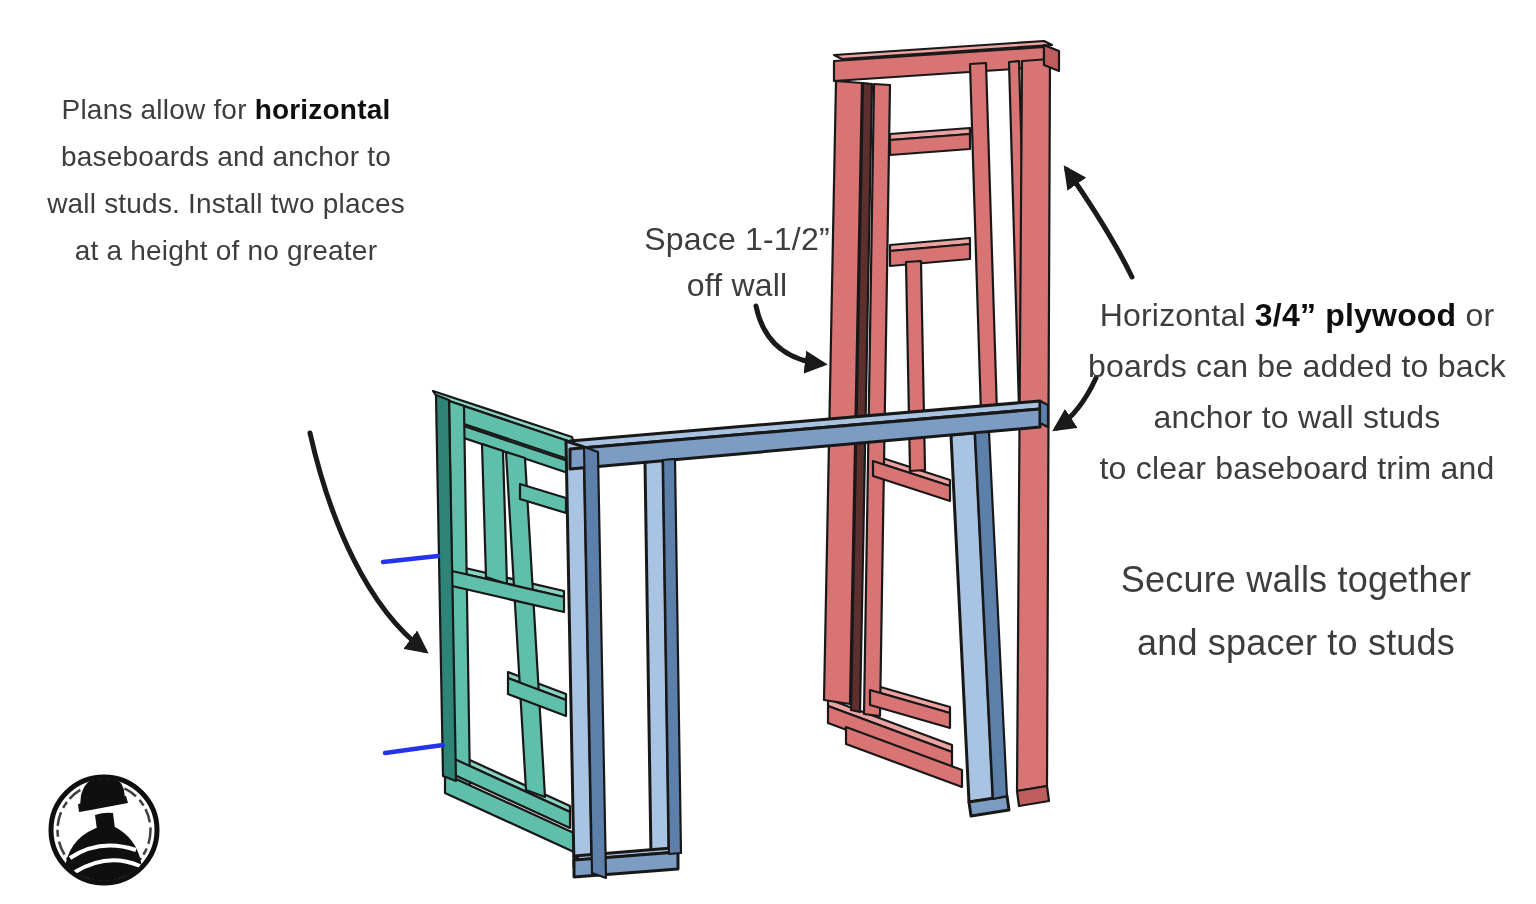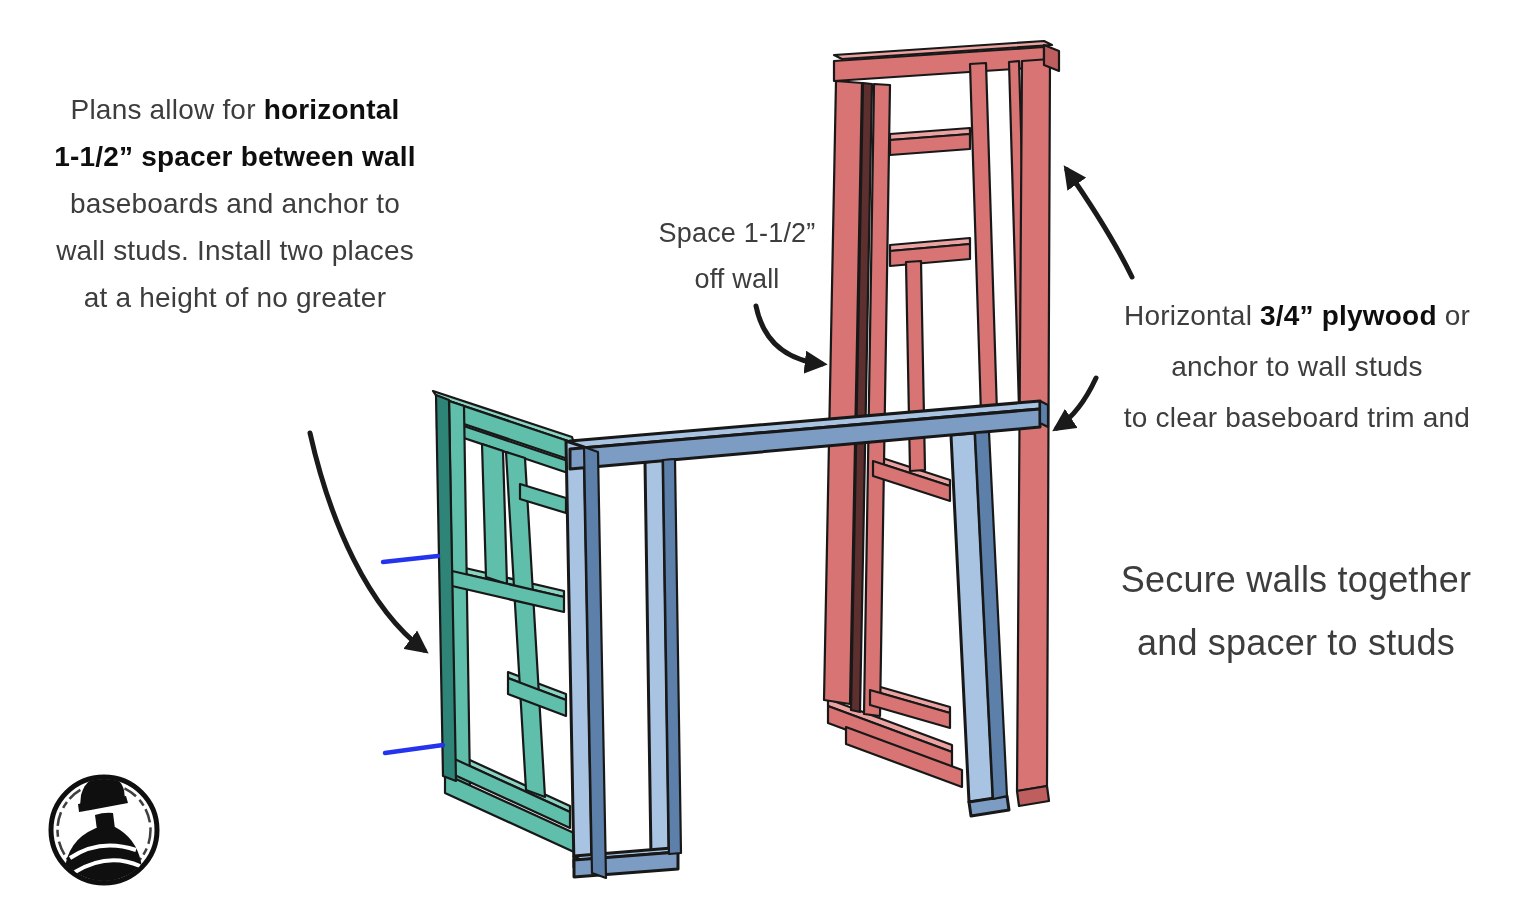--- a/index.html
+++ b/index.html
@@ -2,23 +2,23 @@
 <html><head>
 <meta charset="utf-8">
 <style>
   html,body{margin:0;padding:0;background:#ffffff;}
   body{width:1536px;height:904px;position:relative;overflow:hidden;
        font-family:"Liberation Sans",sans-serif;}
   .stage{position:absolute;inset:0;}
   svg.canvas{position:absolute;left:0;top:0;}
   .note{position:absolute;text-align:center;color:#3d3d3d;font-weight:400;letter-spacing:.2px;}
   .note b{color:#0e0e0e;font-weight:700;}
-  #left-note{left:32px;top:86px;width:406px;font-size:28px;line-height:47px;}
-  #space-label{left:620px;top:210px;width:234px;font-size:27px;line-height:46px;}
-  #right-note{left:1086px;top:290px;width:422px;font-size:28px;line-height:51px;}
+  #left-note{left:23px;top:86px;width:406px;font-size:28px;line-height:47px;}
+  #space-label{left:620px;top:216px;width:234px;font-size:32px;line-height:46px;}
+  #right-note{left:1086px;top:290px;width:422px;font-size:32px;line-height:51px;}
   #secure-note{left:1088px;top:548px;width:416px;font-size:36px;line-height:63px;}
   .ln{stroke:#181818;stroke-width:2.2;stroke-linejoin:round;}
   .ln3{stroke:#181818;stroke-width:3;stroke-linejoin:round;}
   .arrow{fill:none;stroke:#1a1a1a;stroke-width:5;stroke-linecap:round;}
   .bluline{stroke-width:4.5;stroke-linecap:round;}
 </style>
 </head>
 <body>
 
 <div class="stage">
@@ -132,33 +132,33 @@
       <path d="M95,815 Q104,812 113,813 L115,829 Q105,837 97,830 Z" fill="#0f0f0f"></path>
       <path d="M64,880 Q64,846 88,832 L96,828 L115,827 Q136,838 141,862 L143,882 L64,884 Z" fill="#0f0f0f"></path>
       <path d="M70,858 Q100,838 136,850" stroke="#ffffff" stroke-width="4" fill="none"></path>
       <path d="M75,872 Q108,852 140,866" stroke="#ffffff" stroke-width="4" fill="none"></path>
     </g>
   </g>
 </svg>
 
 <div id="left-note" class="note">
   <div><span>Plans allow for </span><b>horizontal</b><span></span></div>
-  <div><span></span><b>1-1/2” spacer between wall</b><span></span></div>
   <div><span>baseboards and anchor to</span><b></b><span></span></div>
   <div><span>wall studs. Install two places</span><b></b><span></span></div>
   <div><span>at a height of no greater</span><b></b><span></span></div>
 </div>
 
 <div id="space-label" class="note">
   <div><span>Space 1-1/2”</span></div>
   <div><span>off wall</span></div>
 </div>
 
 <div id="right-note" class="note">
   <div><span>Horizontal </span><b>3/4” plywood</b><span> or</span></div>
+  <div><span>boards can be added to back</span><b></b><span></span></div>
   <div><span>anchor to wall studs</span><b></b><span></span></div>
   <div><span>to clear baseboard trim and</span><b></b><span></span></div>
 </div>
 
 <div id="secure-note" class="note">
   <div><span>Secure walls together</span></div>
   <div><span>and spacer to studs</span></div>
 </div>
 
 </div>

